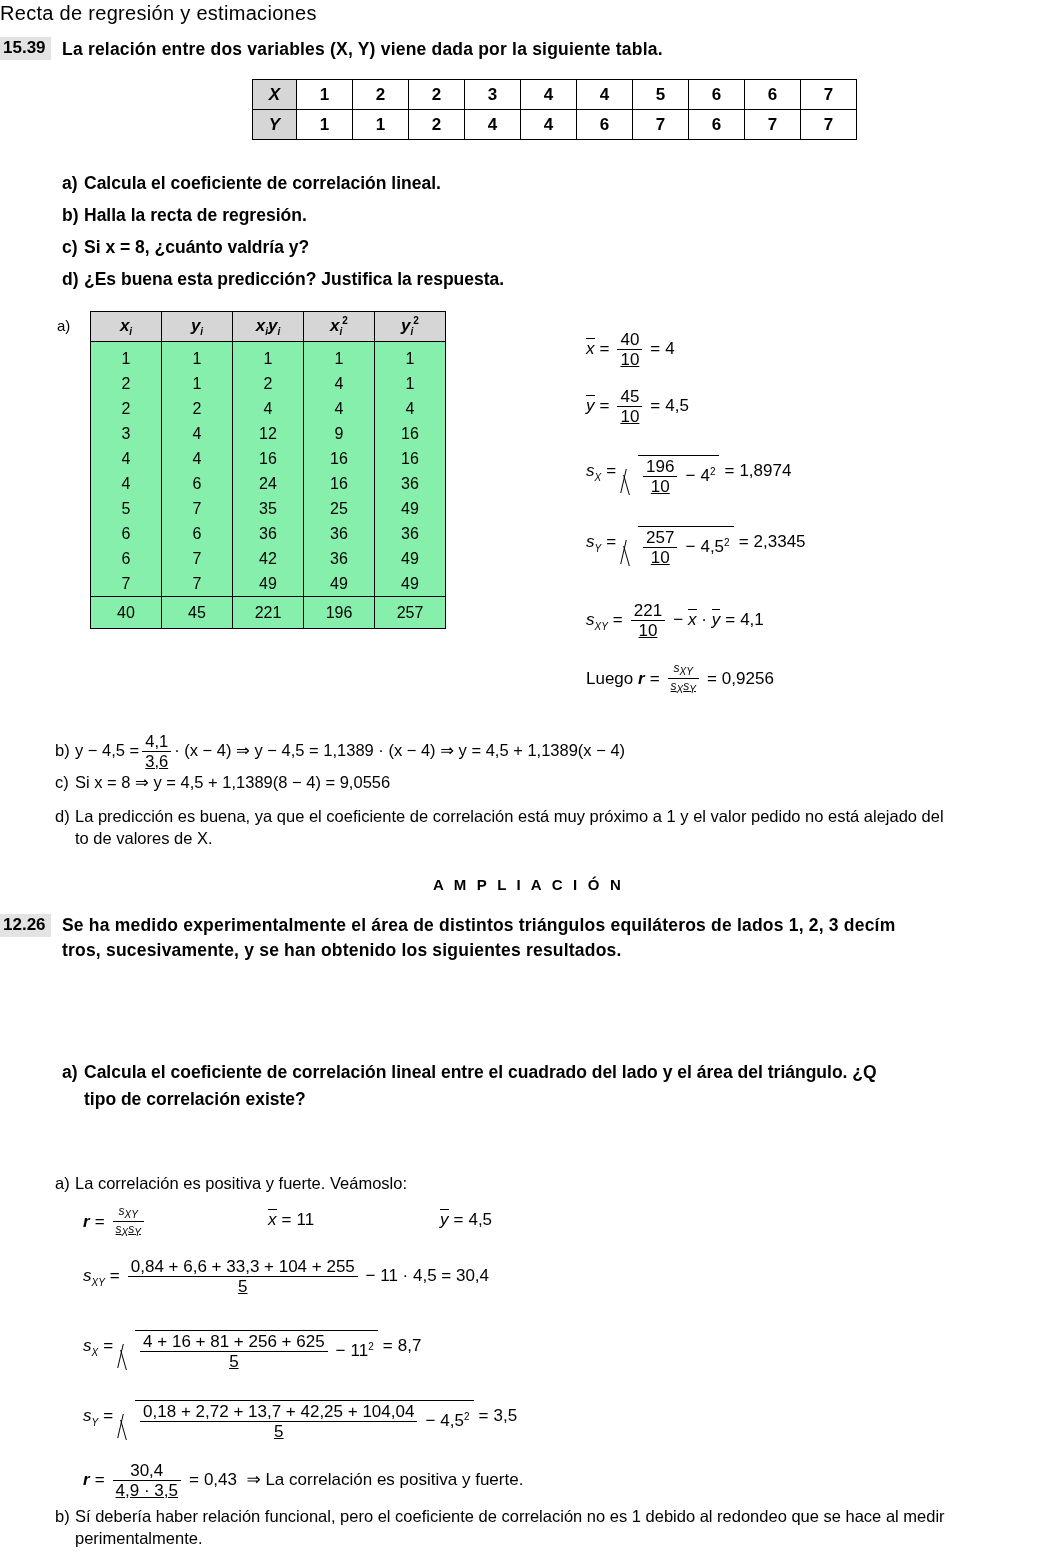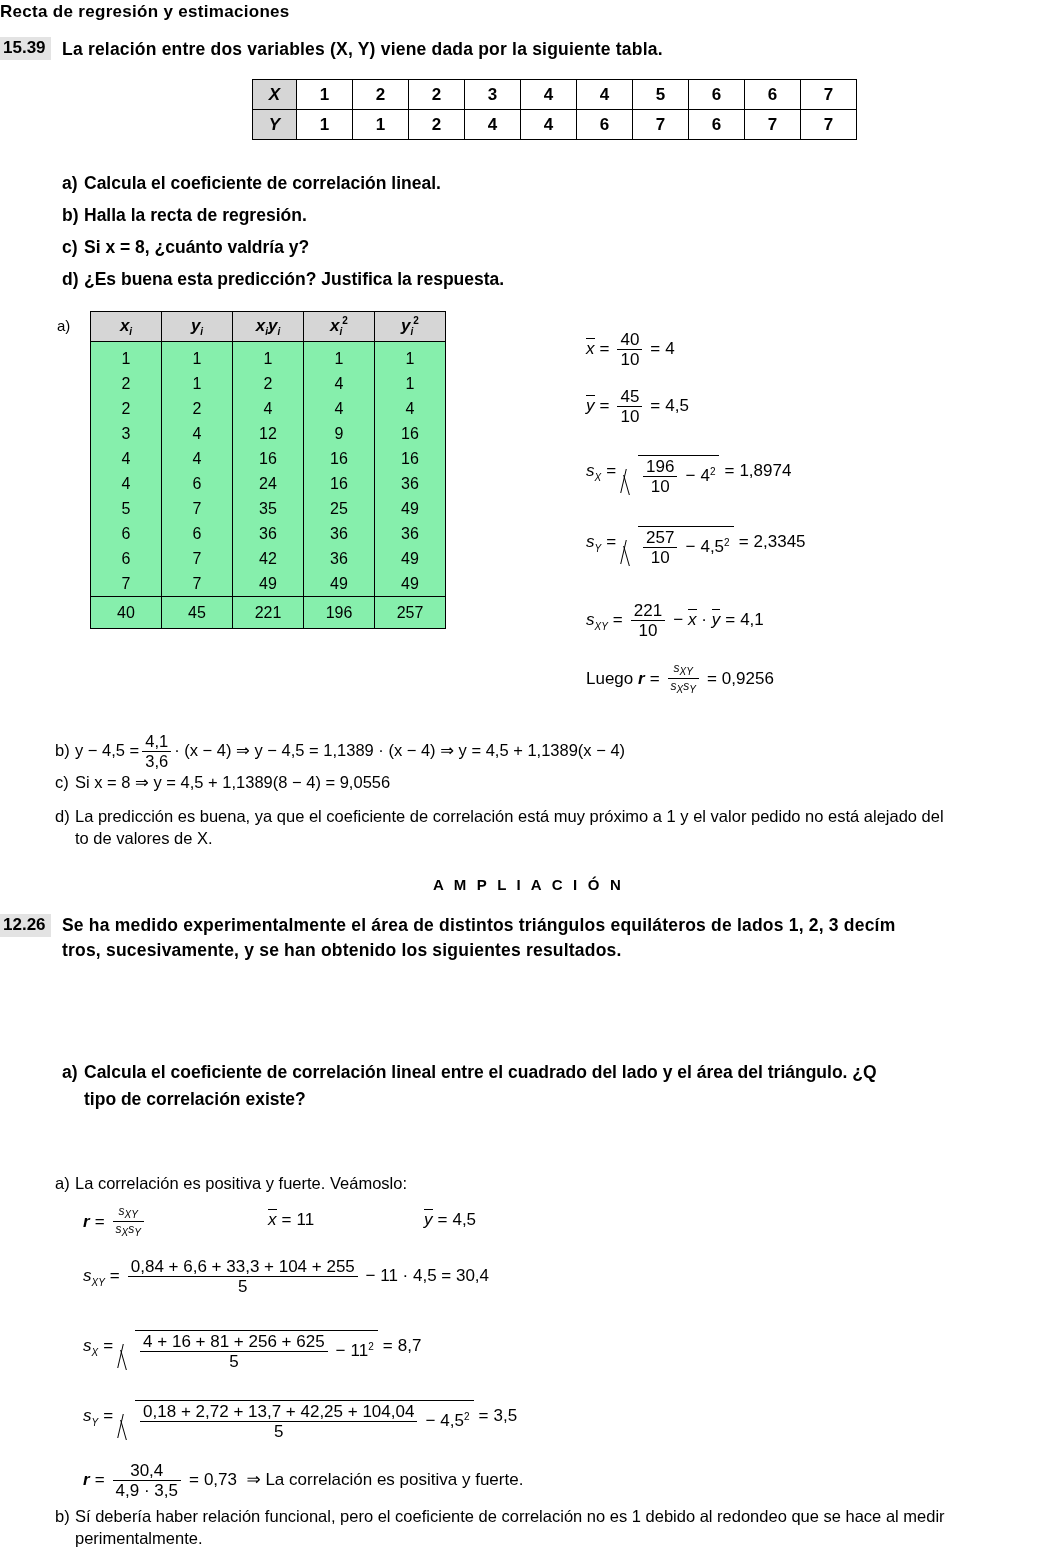--- a/index.html
+++ b/index.html
@@ -9,21 +9,21 @@
     font-family:"Liberation Sans", sans-serif;
     color:#000000;
     overflow:hidden;
     position:relative;
   }
   .page{position:relative;width:1057px;height:1552px;overflow:hidden;}
 
   
   .section-title{
     position:absolute;left:0;top:2px;
-    font-size:17px;font-weight:bold;letter-spacing:.3px;
+    font-size:20px;font-weight:normal;letter-spacing:.3px;
     white-space:nowrap;
   }
   .amp-title{
     position:absolute;left:0;top:876px;width:1057px;
     text-align:center;font-size:15px;font-weight:bold;
     letter-spacing:3.2px;
   }
 
   
   .ex-num{
@@ -104,21 +104,21 @@
     position:absolute;
     font-size:17px;
     white-space:nowrap;
     line-height:1;
   }
   .frac{
     display:inline-block;vertical-align:-0.62em;
     text-align:center;margin:0 3px;
   }
   .frac > .num{display:block;padding:0 3px 1px 3px;}
-  .frac > .den{display:block;border-top:1.7px solid #000;padding:1px 3px 0 3px;}
+  .frac > .den{display:block;border-top:1.7px solid #000;padding:1px 3px 0 3px;text-decoration:underline;}
   .frac.sm{font-size:12px;vertical-align:-0.55em;}
   .sqrt{display:inline-block;position:relative;padding-left:17px;vertical-align:-0.3em;}
   .sqrt:before{
     content:"";position:absolute;left:2px;bottom:2px;
     width:11px;height:60%;
     border-left:1.6px solid #000;
     transform:skewX(-13deg);
   }
   .sqrt:after{
     content:"";position:absolute;left:5px;top:50%;
@@ -342,38 +342,38 @@
   <div class="sol-line" style="left:55px;top:1172px;">
     <span class="sol-lab">a)</span><span>La correlación es positiva y fuerte. Veámoslo:</span>
   </div>
 
   <div class="math" style="left:83px;top:1205px;">
     <i class="v"><b>r</b></i><span class="eqsp">=</span><span class="frac sm"><span class="num"><i class="v">s</i><sub class="ii">XY</sub></span><span class="den"><i class="v">s</i><sub class="ii">X</sub><i class="v">s</i><sub class="ii">Y</sub></span></span>
   </div>
   <div class="math" style="left:268px;top:1209px;">
     <span class="ov">x</span><span class="eqsp">=</span><span>11</span>
   </div>
-  <div class="math" style="left:424px;top:1209px;">
+  <div class="math" style="left:440px;top:1209px;">
     <span class="ov">y</span><span class="eqsp">=</span><span>4,5</span>
   </div>
 
   <div class="math" style="left:83px;top:1258px;">
     <i class="v">s</i><sub class="ii">XY</sub><span class="eqsp">=</span><span class="frac"><span class="num">0,84 + 6,6 + 33,3 + 104 + 255</span><span class="den">5</span></span>&nbsp;<span>− 11 · 4,5 = 30,4</span>
   </div>
 
   <div class="math" style="left:83px;top:1330px;">
     <i class="v">s</i><sub class="ii">X</sub><span class="eqsp">=</span><span class="sqrt"><span class="rad"><span class="frac"><span class="num">4 + 16 + 81 + 256 + 625</span><span class="den">5</span></span><span class="eqsp">−</span><span>11</span><sup class="sq">2</sup></span></span><span class="eqsp">=</span><span>8,7</span>
   </div>
 
   <div class="math" style="left:83px;top:1400px;">
     <i class="v">s</i><sub class="ii">Y</sub><span class="eqsp">=</span><span class="sqrt"><span class="rad"><span class="frac"><span class="num">0,18 + 2,72 + 13,7 + 42,25 + 104,04</span><span class="den">5</span></span><span class="eqsp">−</span><span>4,5</span><sup class="sq">2</sup></span></span><span class="eqsp">=</span><span>3,5</span>
   </div>
 
   <div class="math" style="left:83px;top:1462px;">
-    <i class="v"><b>r</b></i><span class="eqsp">=</span><span class="frac"><span class="num">30,4</span><span class="den">4,9 · 3,5</span></span><span class="eqsp">=</span><span>0,73</span>&nbsp;&nbsp;<span>⇒  La correlación es positiva y fuerte.</span>
+    <i class="v"><b>r</b></i><span class="eqsp">=</span><span class="frac"><span class="num">30,4</span><span class="den">4,9 · 3,5</span></span><span class="eqsp">=</span><span>0,43</span>&nbsp;&nbsp;<span>⇒  La correlación es positiva y fuerte.</span>
   </div>
 
   <div class="para" style="left:55px;top:1505px;width:1010px;">
     <span class="hang">b)</span>
     <span class="txt" style="white-space:nowrap;">Sí debería haber relación funcional, pero el coeficiente de correlación no es 1 debido al redondeo que se hace al medir</span>
     <span class="txt">perimentalmente.</span>
   </div>
 
 </div>
 

